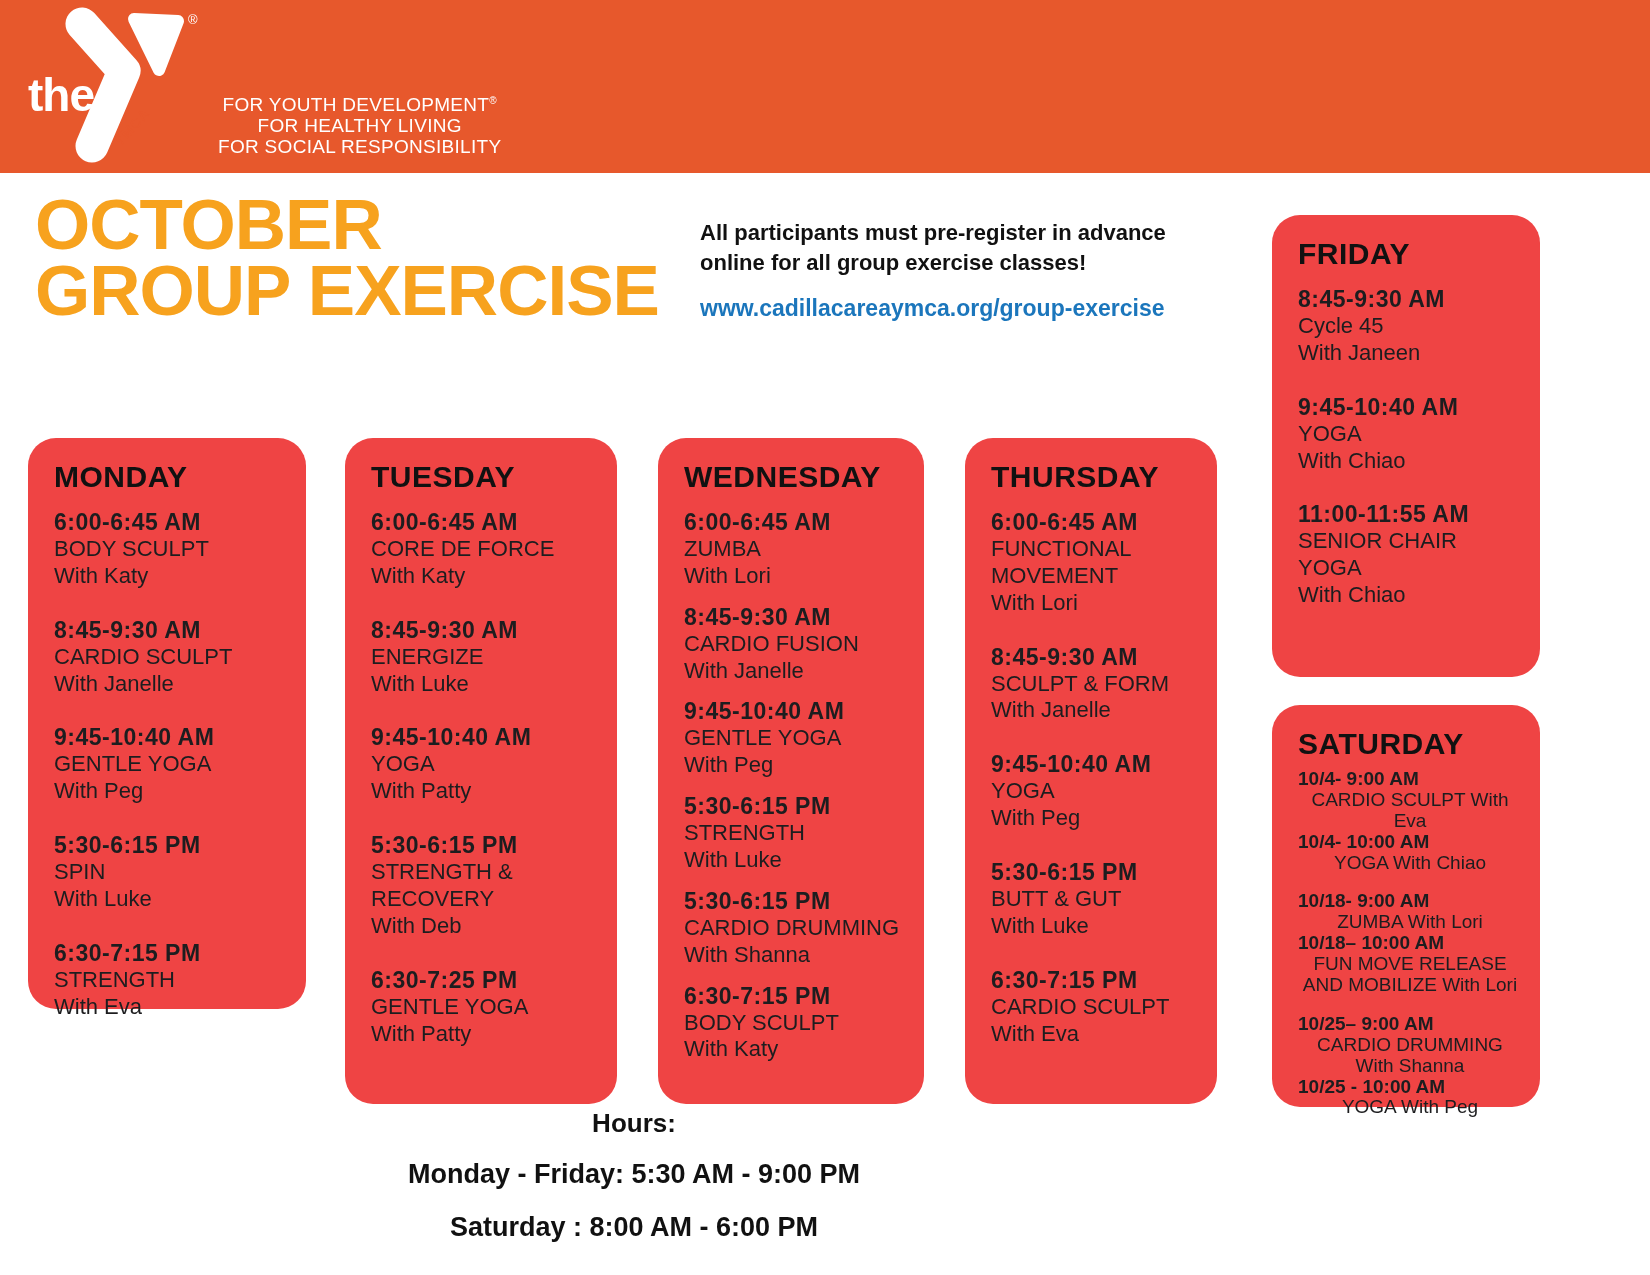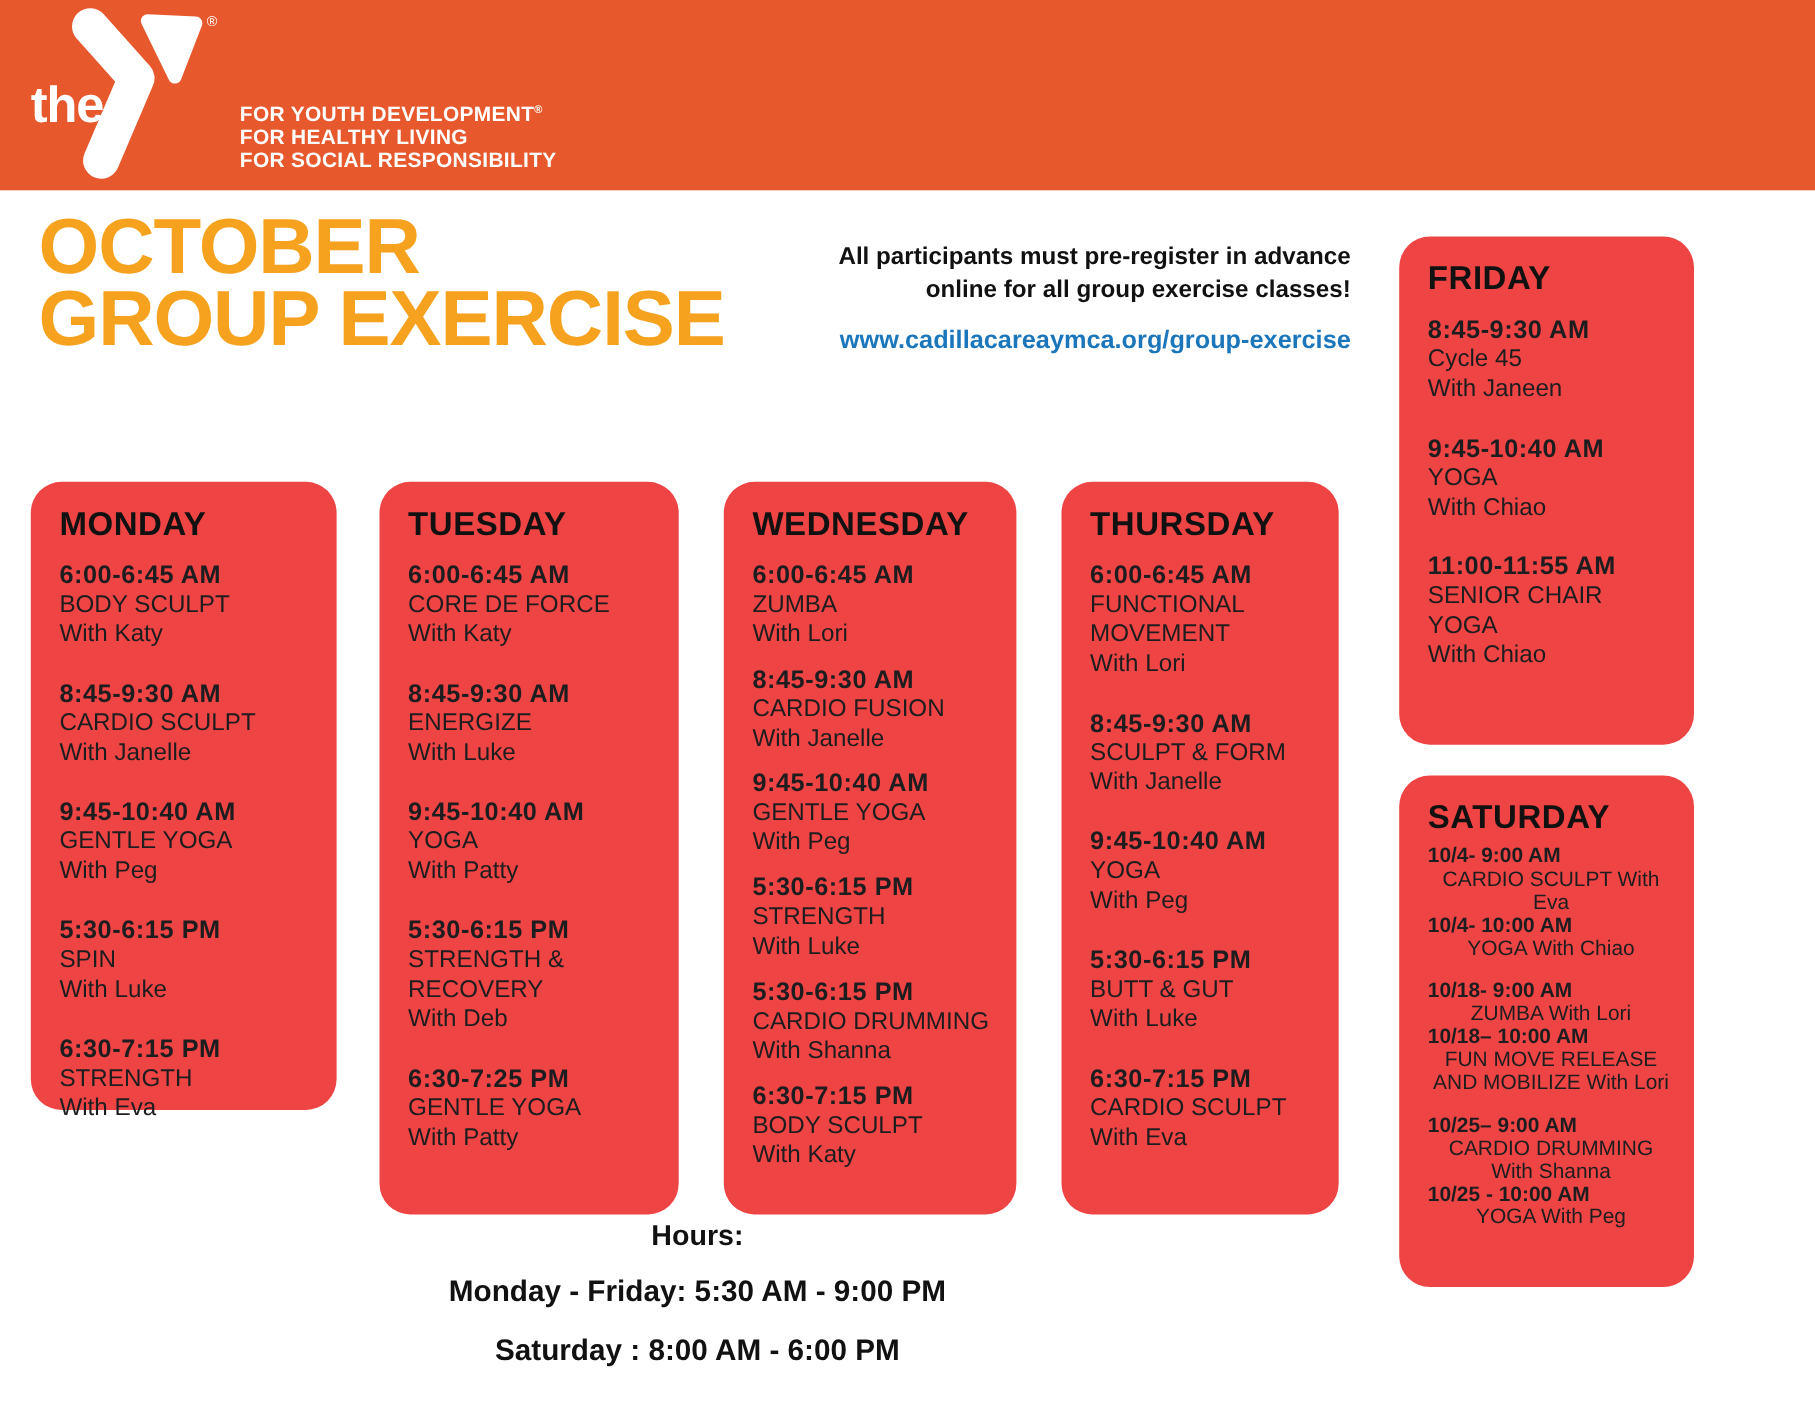--- a/index.html
+++ b/index.html
@@ -12,32 +12,32 @@
   
   .topbar { position:absolute; left:0; top:0; width:1650px; height:173px; background:#E7582C; }
   .logo-the {
     position:absolute; left:28px; top:68px; color:#ffffff;
     font-size:46px; font-weight:700; letter-spacing:-1px;
   }
   .logo-y { position:absolute; left:62px; top:4px; }
   .logo-reg { position:absolute; left:188px; top:12px; color:#ffffff; font-size:13px; }
   .tagline {
     position:absolute; left:218px; top:90px; color:#ffffff;
-    font-size:19px; font-weight:700; line-height:21px; letter-spacing:0.3px;
+    font-size:19px; font-weight:400; line-height:21px; letter-spacing:0.3px;text-align:center;
   }
   .tagline sup { font-size:10px; }
 
   
   .title {
     position:absolute; left:35px; top:192px;
     color:#F7A21E; font-size:71px; font-weight:700; line-height:66px; letter-spacing:-1px;
   }
 
   
-  .notice { position:absolute; left:700px; top:218px; width:528px; text-align:right; }
+  .notice { position:absolute; left:700px; top:218px; width:528px; }
   .notice-line { font-size:22px; font-weight:700; line-height:30px; color:#111111; }
   .notice-link {
     display:inline-block; margin-top:17px; font-size:23px; font-weight:700;
     color:#1B76BC; text-decoration:none;
   }
 
   
   .card {
     position:absolute; background:#ef4444; border-radius:28px;
     padding:22px 18px 18px 26px; color:#1d1d1f;
@@ -46,21 +46,21 @@
   .entry { margin-bottom:26px; }
   .card--tight .entry { margin-bottom:13px; }
   .time { font-size:23px; font-weight:700; letter-spacing:0.5px; line-height:1.22; }
   .cls, .who { font-size:22px; font-weight:400; line-height:1.22; }
 
   .card-monday    { left:28px;   top:438px; width:278px; height:571px; }
   .card-tuesday   { left:345px;  top:438px; width:272px; height:666px; }
   .card-wednesday { left:658px;  top:438px; width:266px; height:666px; }
   .card-thursday  { left:965px;  top:438px; width:252px; height:666px; }
   .card-friday    { left:1272px; top:215px; width:268px; height:462px; }
-  .card-saturday  { left:1272px; top:705px; width:268px; height:465px; }
+  .card-saturday  { left:1272px; top:705px; width:268px; height:402px; }
 
   
   .card-saturday h2 { margin-bottom:8px; }
   .sat-group { margin-bottom:18px; }
   .sat-time { font-size:19px; font-weight:700; line-height:1.1; }
   .sat-text { font-size:19px; font-weight:400; line-height:1.1;text-align:center; }
 
   
   .hours { position:absolute; left:0; top:1108px; width:1268px; text-align:center; color:#111111; }
   .hours-heading { font-size:26px; font-weight:700; margin-bottom:20px; }

